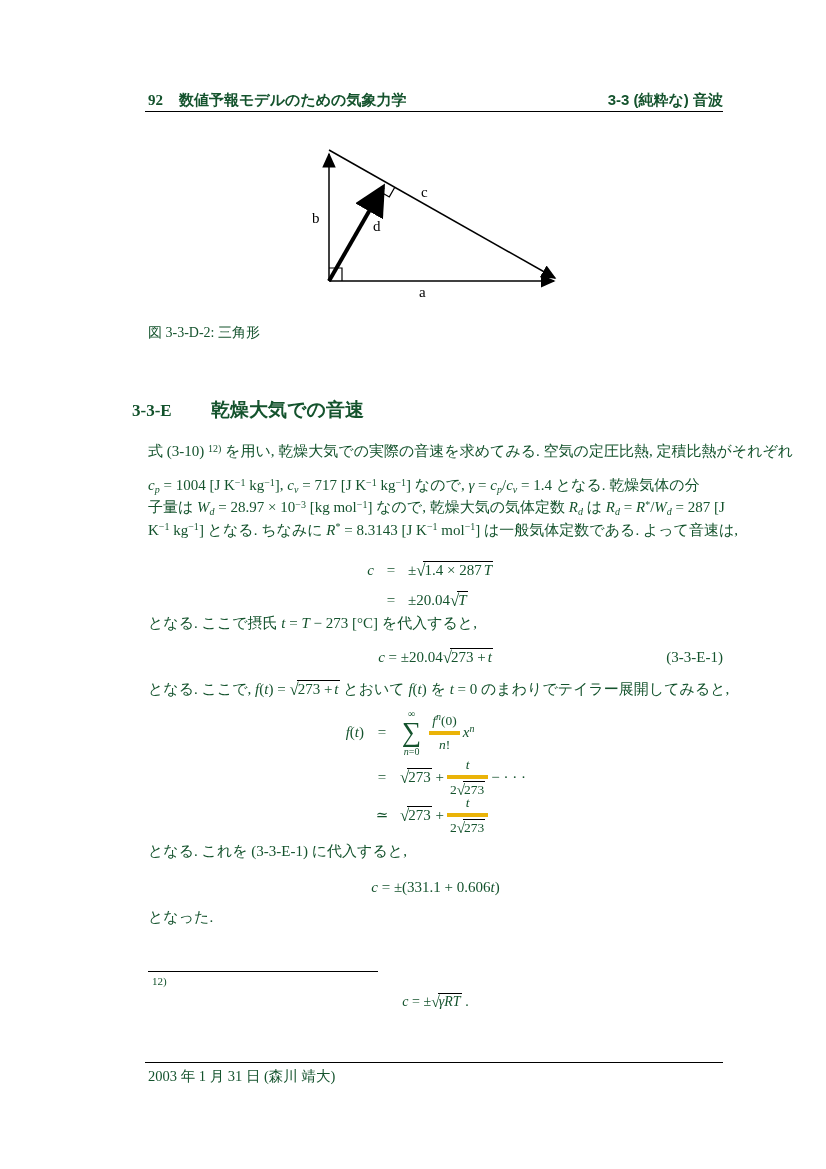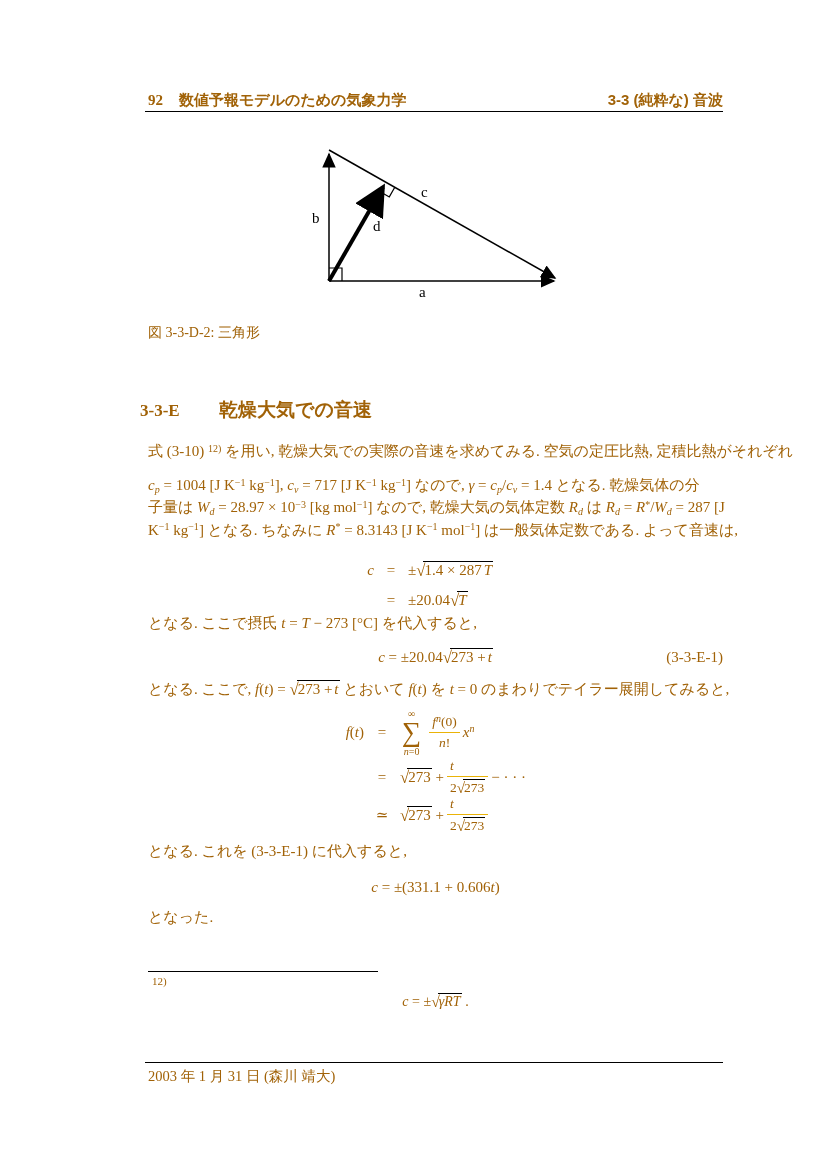--- a/index.html
+++ b/index.html
@@ -1,19 +1,19 @@
 <!DOCTYPE html>
 <html><head>
 <meta charset="utf-8">
 <style>
   * { margin:0; padding:0; box-sizing:border-box; }
   html,body { background:#e8e8e8; }
   .page {
     position:relative; width:826px; height:1169px; margin:0 auto;
-    background:#ffffff; color:#a16207;
+    background:#ffffff; color:#14532d;
     font-family:"Liberation Serif","DejaVu Serif",serif;
     font-size:15px; overflow:hidden;
   }
   .abs { position:absolute; }
   .nowrap { white-space:nowrap; }
 
   
   .jp  { font-family:"Liberation Serif","DejaVu Serif",serif; }
   .rm  { font-family:"Liberation Serif","DejaVu Serif",serif; }
   .it  { font-family:"Liberation Serif","DejaVu Serif",serif; font-style:italic; }
@@ -26,36 +26,36 @@
   .header-row { top:91px; left:148px; width:575px; display:flex; align-items:baseline; font-weight:bold; }
   .page-number { font-size:15px; margin-right:16px; }
   .header-title-left { font-family:Liberation Sans, sans-serif; font-size:15px; }
   .header-title-right { margin-left:auto; font-family:"Liberation Sans","DejaVu Sans",sans-serif; font-size:15px; }
   .rule { background:#000; height:1px; }
 
   
   .fig-caption { top:324px; left:148px; width:560px; font-size:14px; }
 
   
-  .section-row { top:397px; left:140px; display:flex; align-items:baseline; }
+  .section-row { top:397px; left:132px; display:flex; align-items:baseline; }
   .sec-num { font-weight:bold; font-size:17px; width:79px; }
   .sec-title { font-family:Liberation Sans, sans-serif; font-weight:bold; font-size:19px; }
 
   
   .tline { position:absolute; left:148px; width:578px; height:22.2px; line-height:22.2px; white-space:nowrap; }
 
   
   .eqline { position:absolute; left:148px; width:575px; text-align:center; white-space:nowrap; }
   .eqtag { position:absolute; right:0; top:0; }
   .eqblock { position:absolute; }
   .eqrow { display:flex; align-items:center; white-space:nowrap; }
   .lhs { text-align:right; }
   .rel { text-align:center; }
   .frac { display:inline-flex; flex-direction:column; align-items:stretch; vertical-align:middle; margin:0 3px; font-size:13.5px; text-align:center; }
-  .fnum { display:block; border-bottom:1px solid #eab308; padding:1px 3px 2px; text-align:left; }
+  .fnum { display:block; border-bottom:4px solid #eab308; padding:1px 3px 2px; text-align:center; }
   .fden { display:block; padding:2px 3px 0; text-align:center; }
   .sum { display:inline-flex; flex-direction:column; align-items:center; vertical-align:middle; margin:0 5px 0 2px; }
   .sum-top { font-size:10px; line-height:11px; }
   .sum-sigma { font-size:27px; line-height:27px; }
   .sum-bot { font-size:10px; line-height:11px; }
   .sum-bot .it { font-size:10px; }
 
   
   .fn-marker { font-size:11px; }
   .fn-eq { font-size:14px; }

